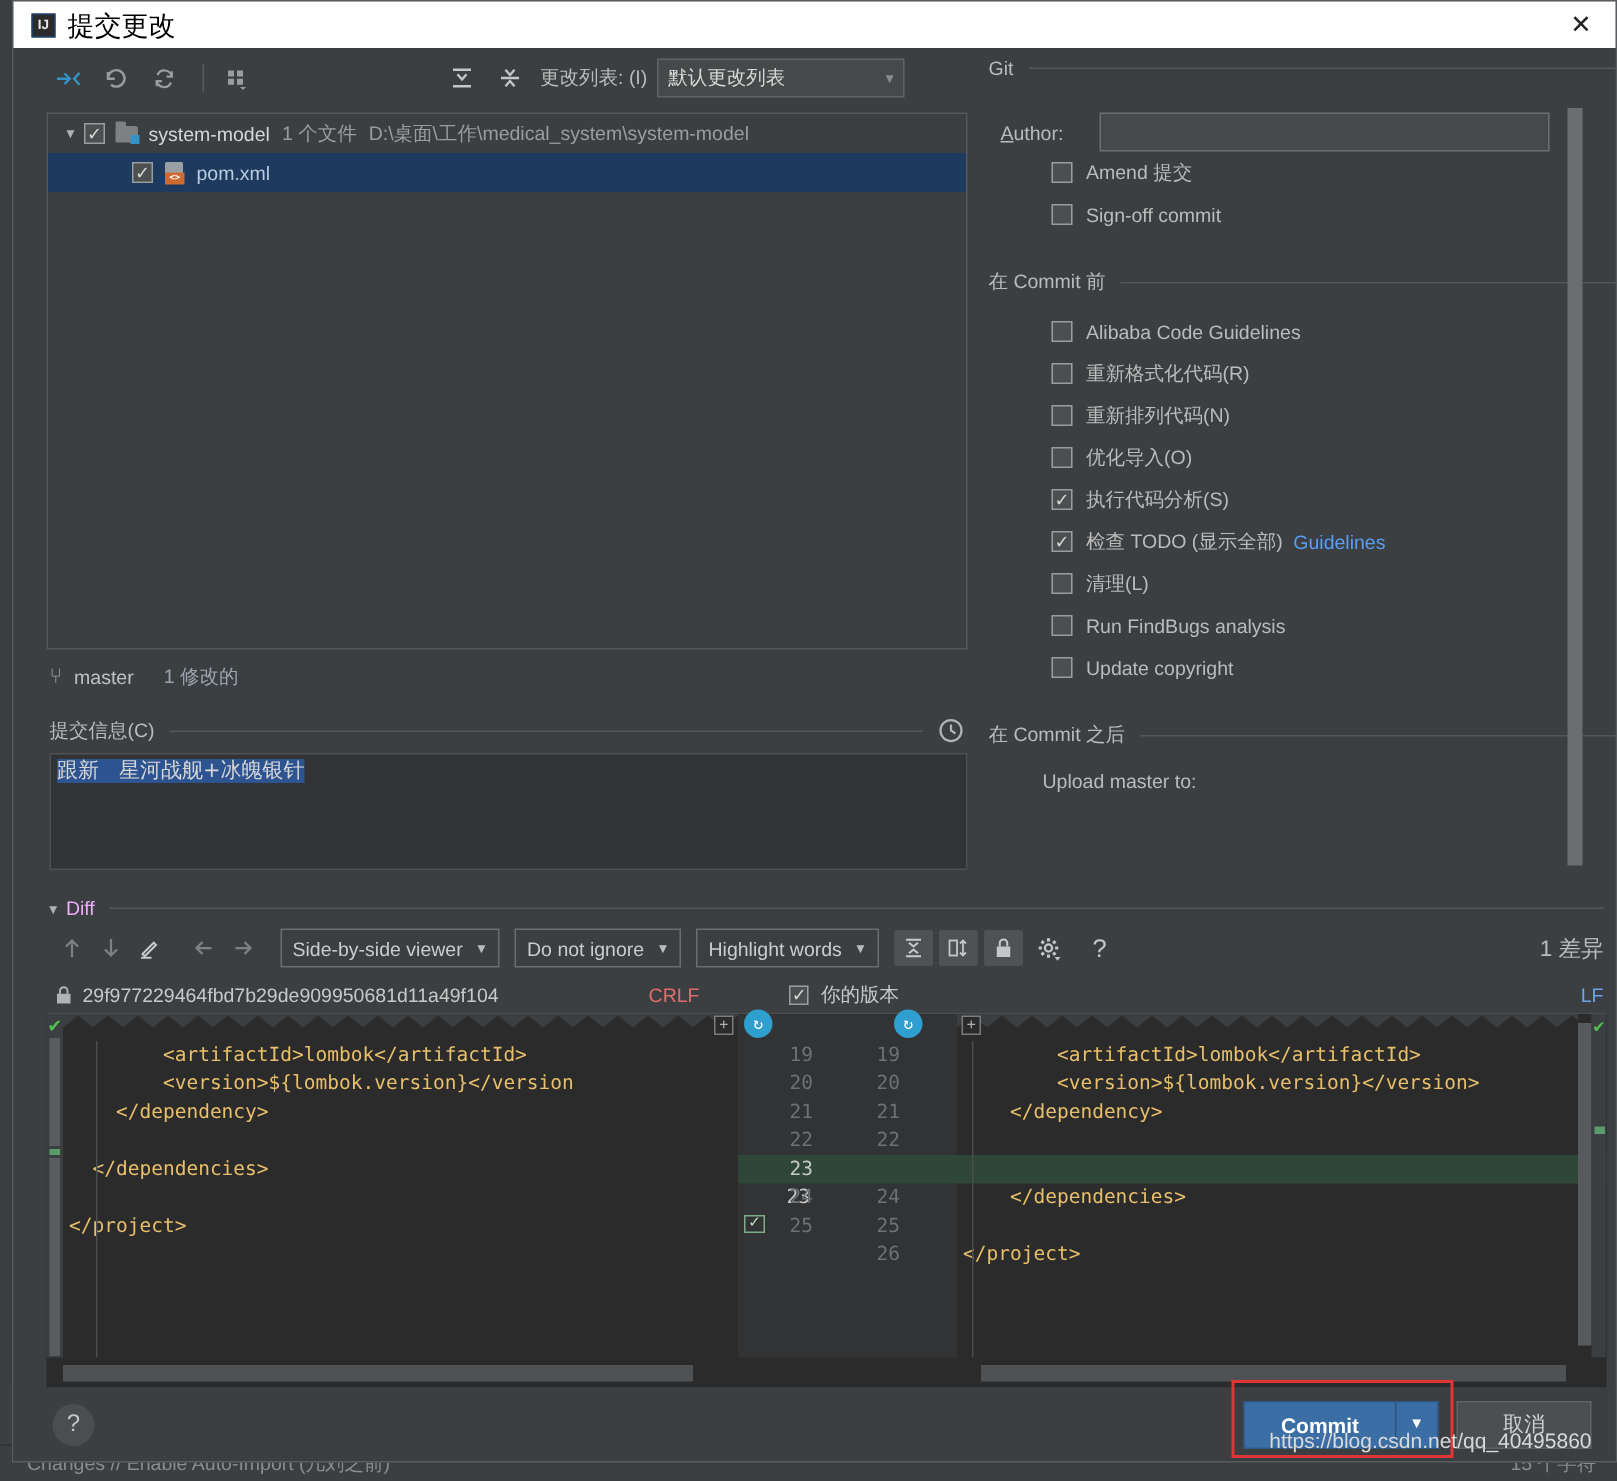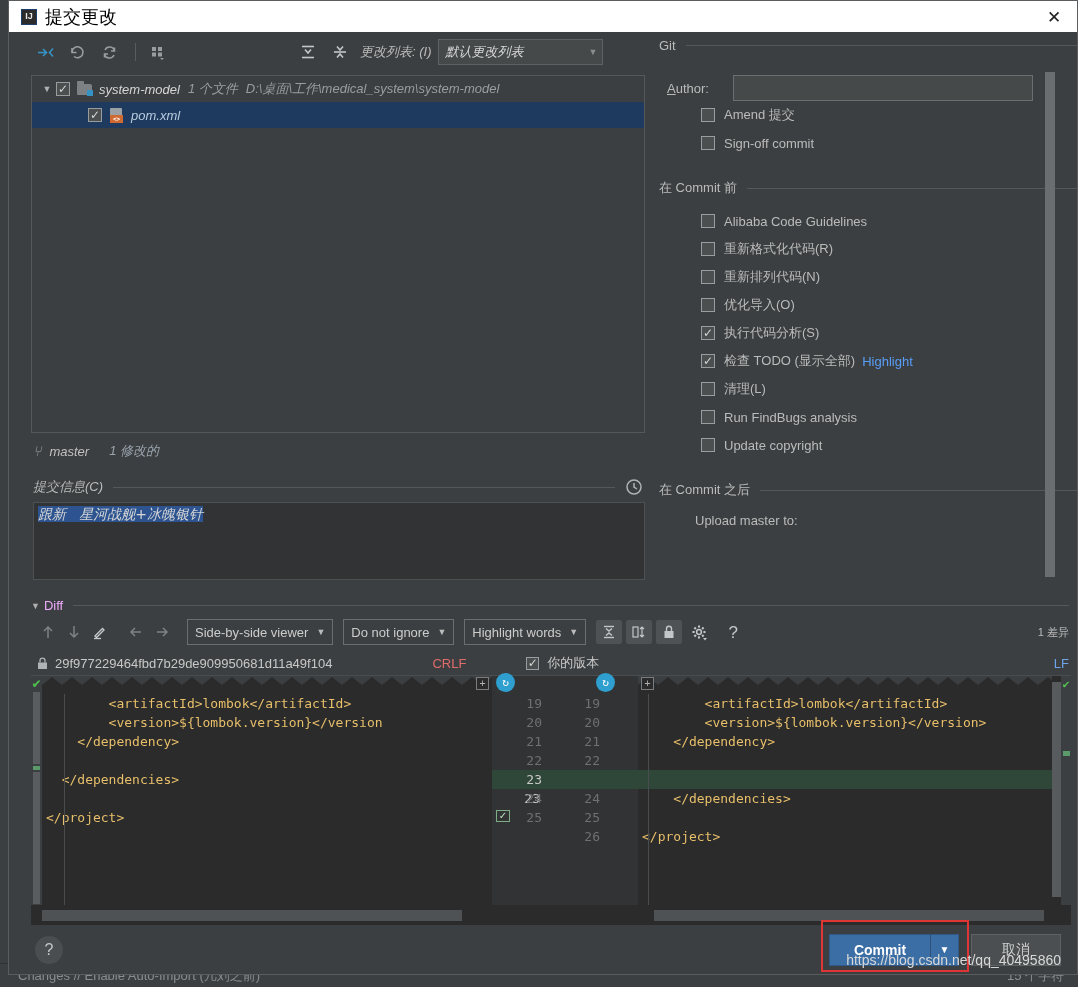--- a/index.html
+++ b/index.html
@@ -43,21 +43,21 @@
   #close-btn {
     position:absolute; right:0; top:0; width:46px; height:31px;
     display:flex; align-items:center; justify-content:center;
     color:#222; font-size:17px; cursor:pointer; font-family:"DejaVu Sans",sans-serif;
   }
 
   #dlg-body { flex:1; display:flex; flex-direction:column; min-height:0; background:#3c3f41; }
 
   
   #upper { display:flex; height:562px; flex:0 0 auto; }
-  #left-pane { width:640px; display:flex; flex-direction:column; padding:0;font-style:italic; }
+  #left-pane { width:640px; display:flex; flex-direction:column; padding:0; }
   #right-pane { flex:1; position:relative; padding-left:10px; }
 
   
   #cl-toolbar { height:40px; display:flex; align-items:center; padding-left:22px; gap:0; }
   .tb-btn {
     width:28px; height:26px; display:flex; align-items:center; justify-content:center;
     cursor:pointer; border-radius:2px; margin-right:4px;
   }
   .tb-sep { width:1px; height:18px; background:#5a5d5f; margin:0 8px; }
   .cl-label { color:#bbbbbb; font-size:13px; margin:0 6px 0 2px; white-space:nowrap; }
@@ -159,21 +159,21 @@
   .dt-combo {
     height:26px; border:1px solid #6a6e70; background:transparent; color:#cccccc;
     display:flex; align-items:center; padding:0 7px; font-size:13px; margin-right:10px; cursor:pointer;
   }
   .dt-combo .caret { margin-left:8px; font-size:9px; color:#bbb; }
   .dt-sqr {
     width:26px; height:24px; background:#4e5254; border-radius:2px; margin-right:4px;
     display:flex; align-items:center; justify-content:center; cursor:pointer;
   }
   .dt-plain { width:26px; height:24px; display:flex; align-items:center; justify-content:center; cursor:pointer; }
-  #diff-count { margin-left:auto; color:#bbbbbb; font-size:11px; padding-right:6px; }
+  #diff-count { margin-left:auto; color:#bbbbbb; font-size:15px; padding-right:6px; }
 
   #diff-info { height:24px; display:flex; align-items:center; margin-left:28px; width:1038px; font-size:13px; }
   #hash-lock { margin-right:7px; color:#9a9d9f; }
   #hash-text { color:#c8c8c8; font-family:"Liberation Sans",sans-serif; }
   #crlf { color:#e06c6c; margin-left:100px; }
   #ver-cbx { margin-left:60px; display:flex; align-items:center; }
   #ver-text { color:#c8c8c8; margin-left:8px; }
   #lf { margin-left:auto; color:#6ba4e8; padding-right:6px; }
 
   
@@ -433,21 +433,21 @@
             <span class="cbx"></span>
             <span>优化导入(O)</span>
           </div>
           <div class="opt-row">
             <span class="cbx checked"></span>
             <span>执行代码分析(S)</span>
           </div>
           <div class="opt-row">
             <span class="cbx checked"></span>
             <span>检查 TODO (显示全部)</span>
-            <span class="lnk">Highlight</span>
+            <span class="lnk">Guidelines</span>
           </div>
           <div class="opt-row">
             <span class="cbx"></span>
             <span>清理(L)</span>
           </div>
           <div class="opt-row">
             <span class="cbx"></span>
             <span>Run FindBugs analysis</span>
           </div>
           <div class="opt-row">

